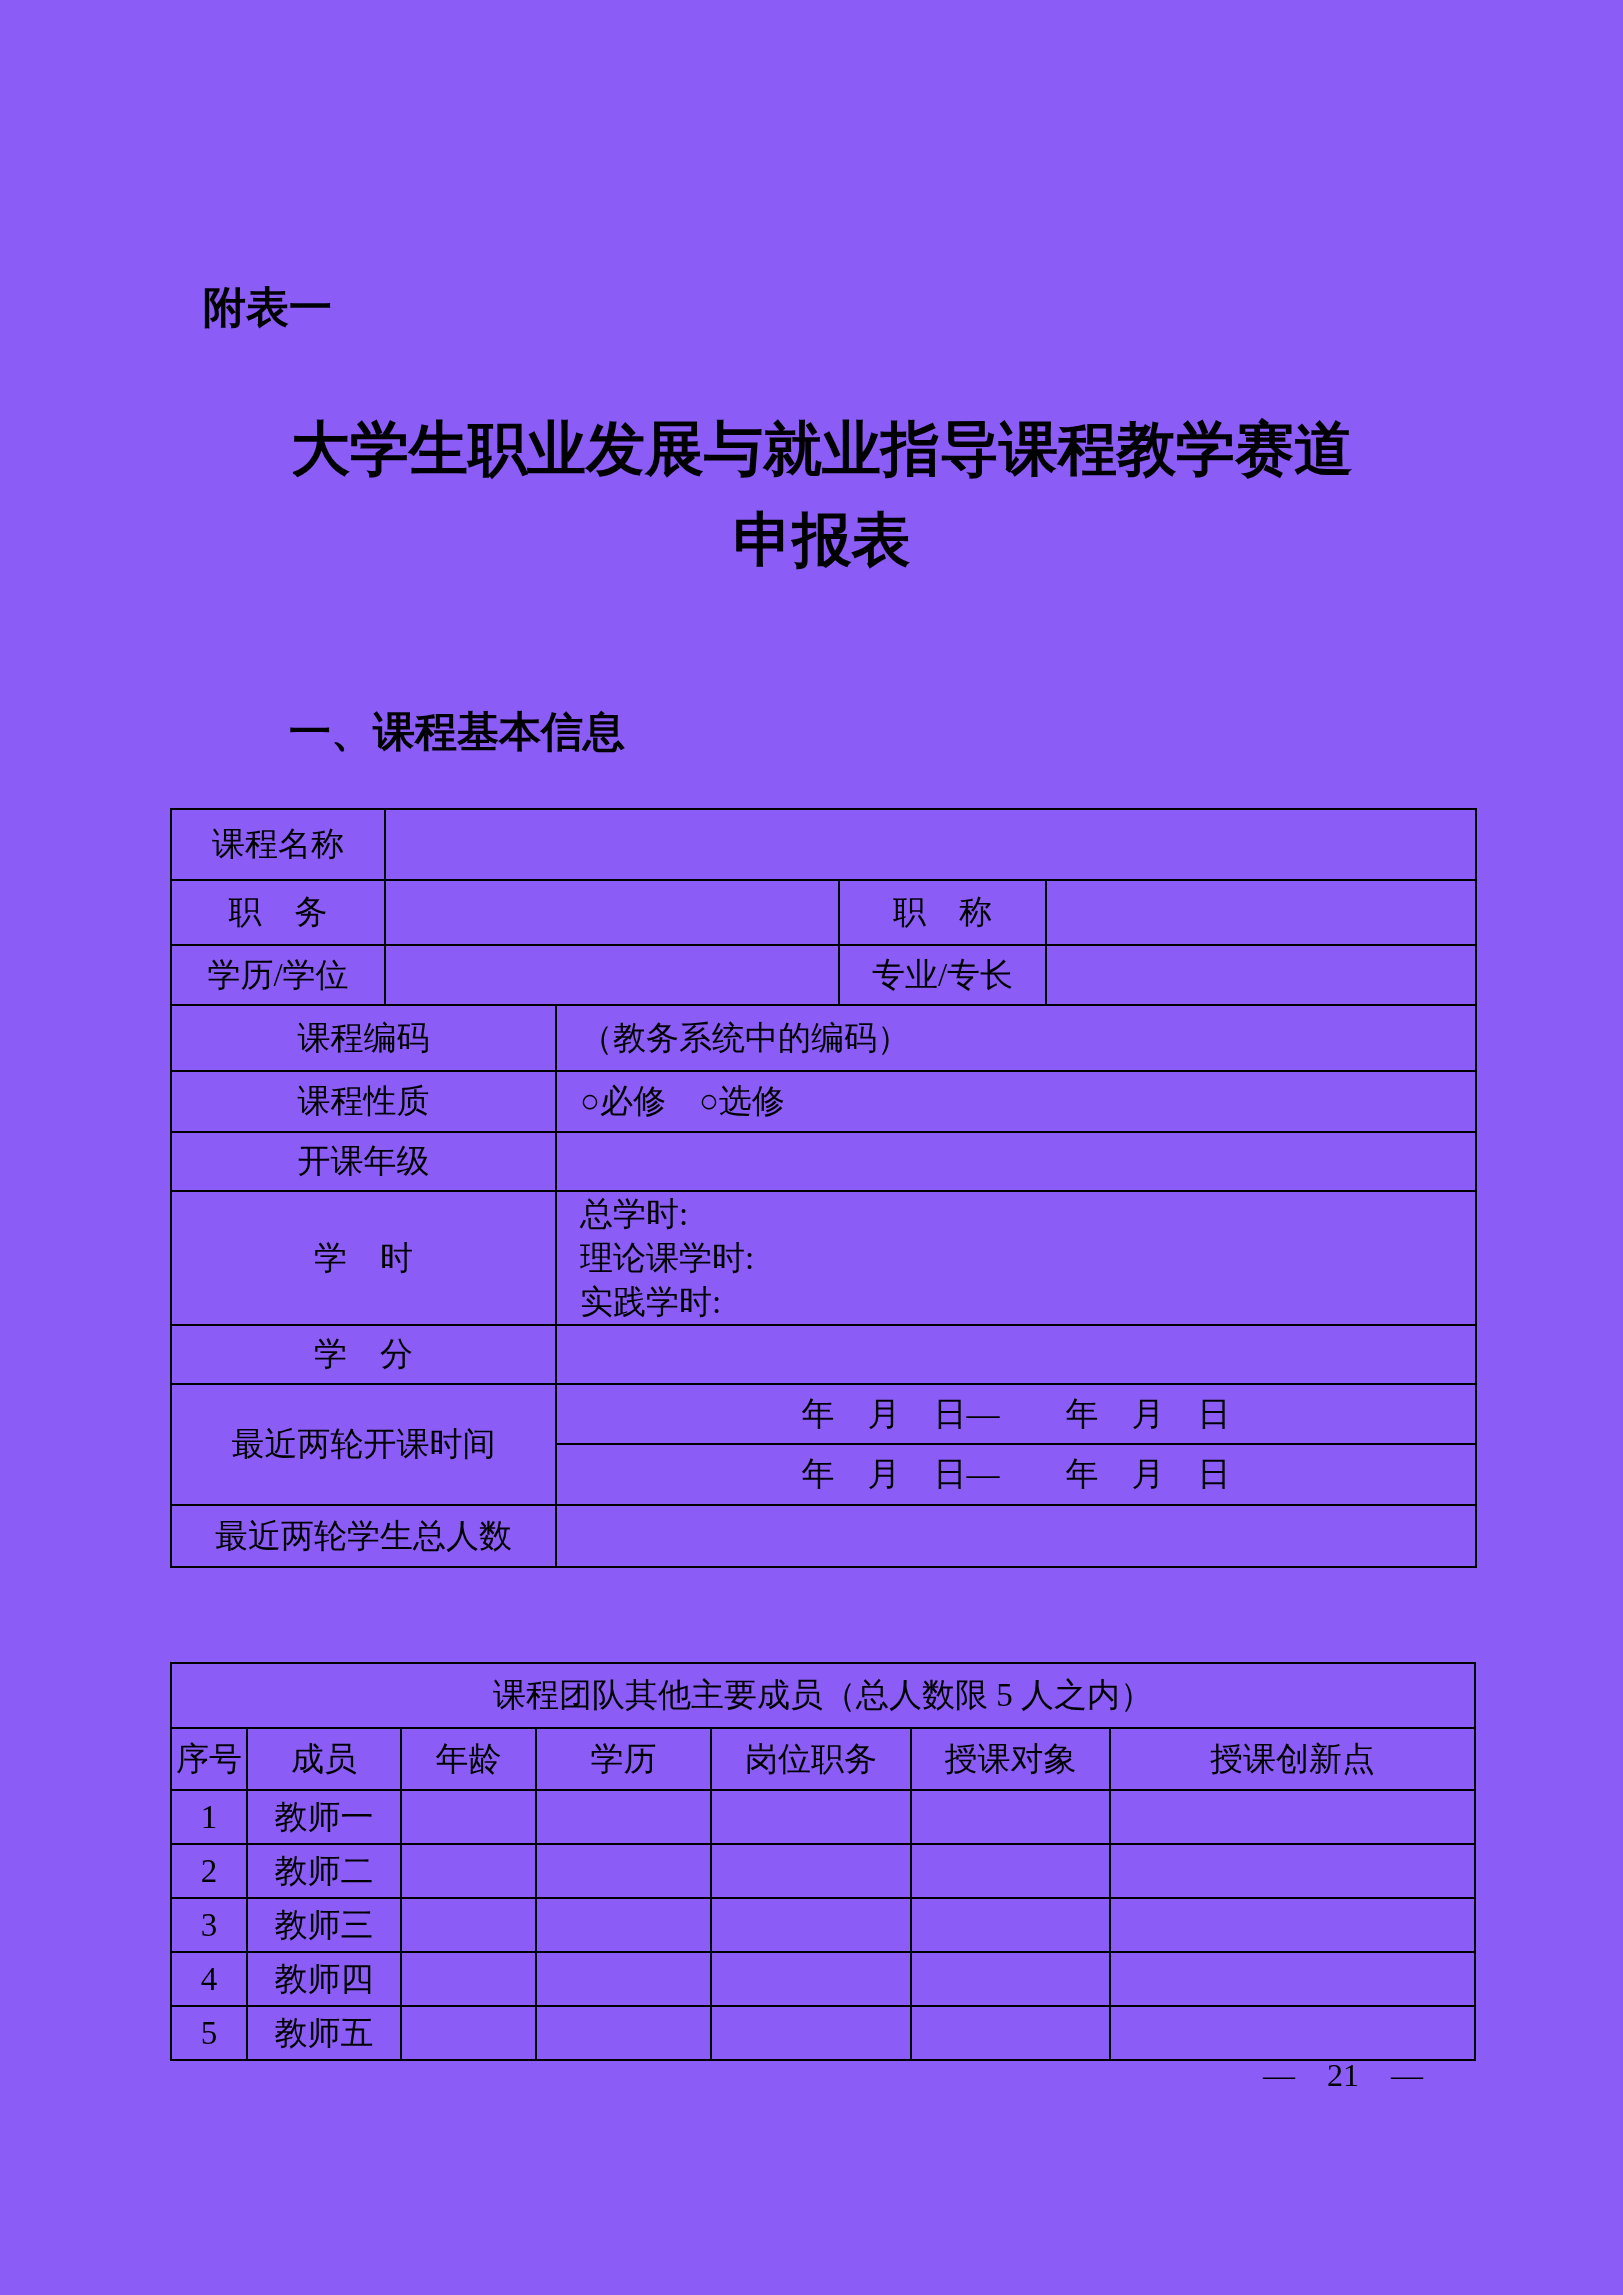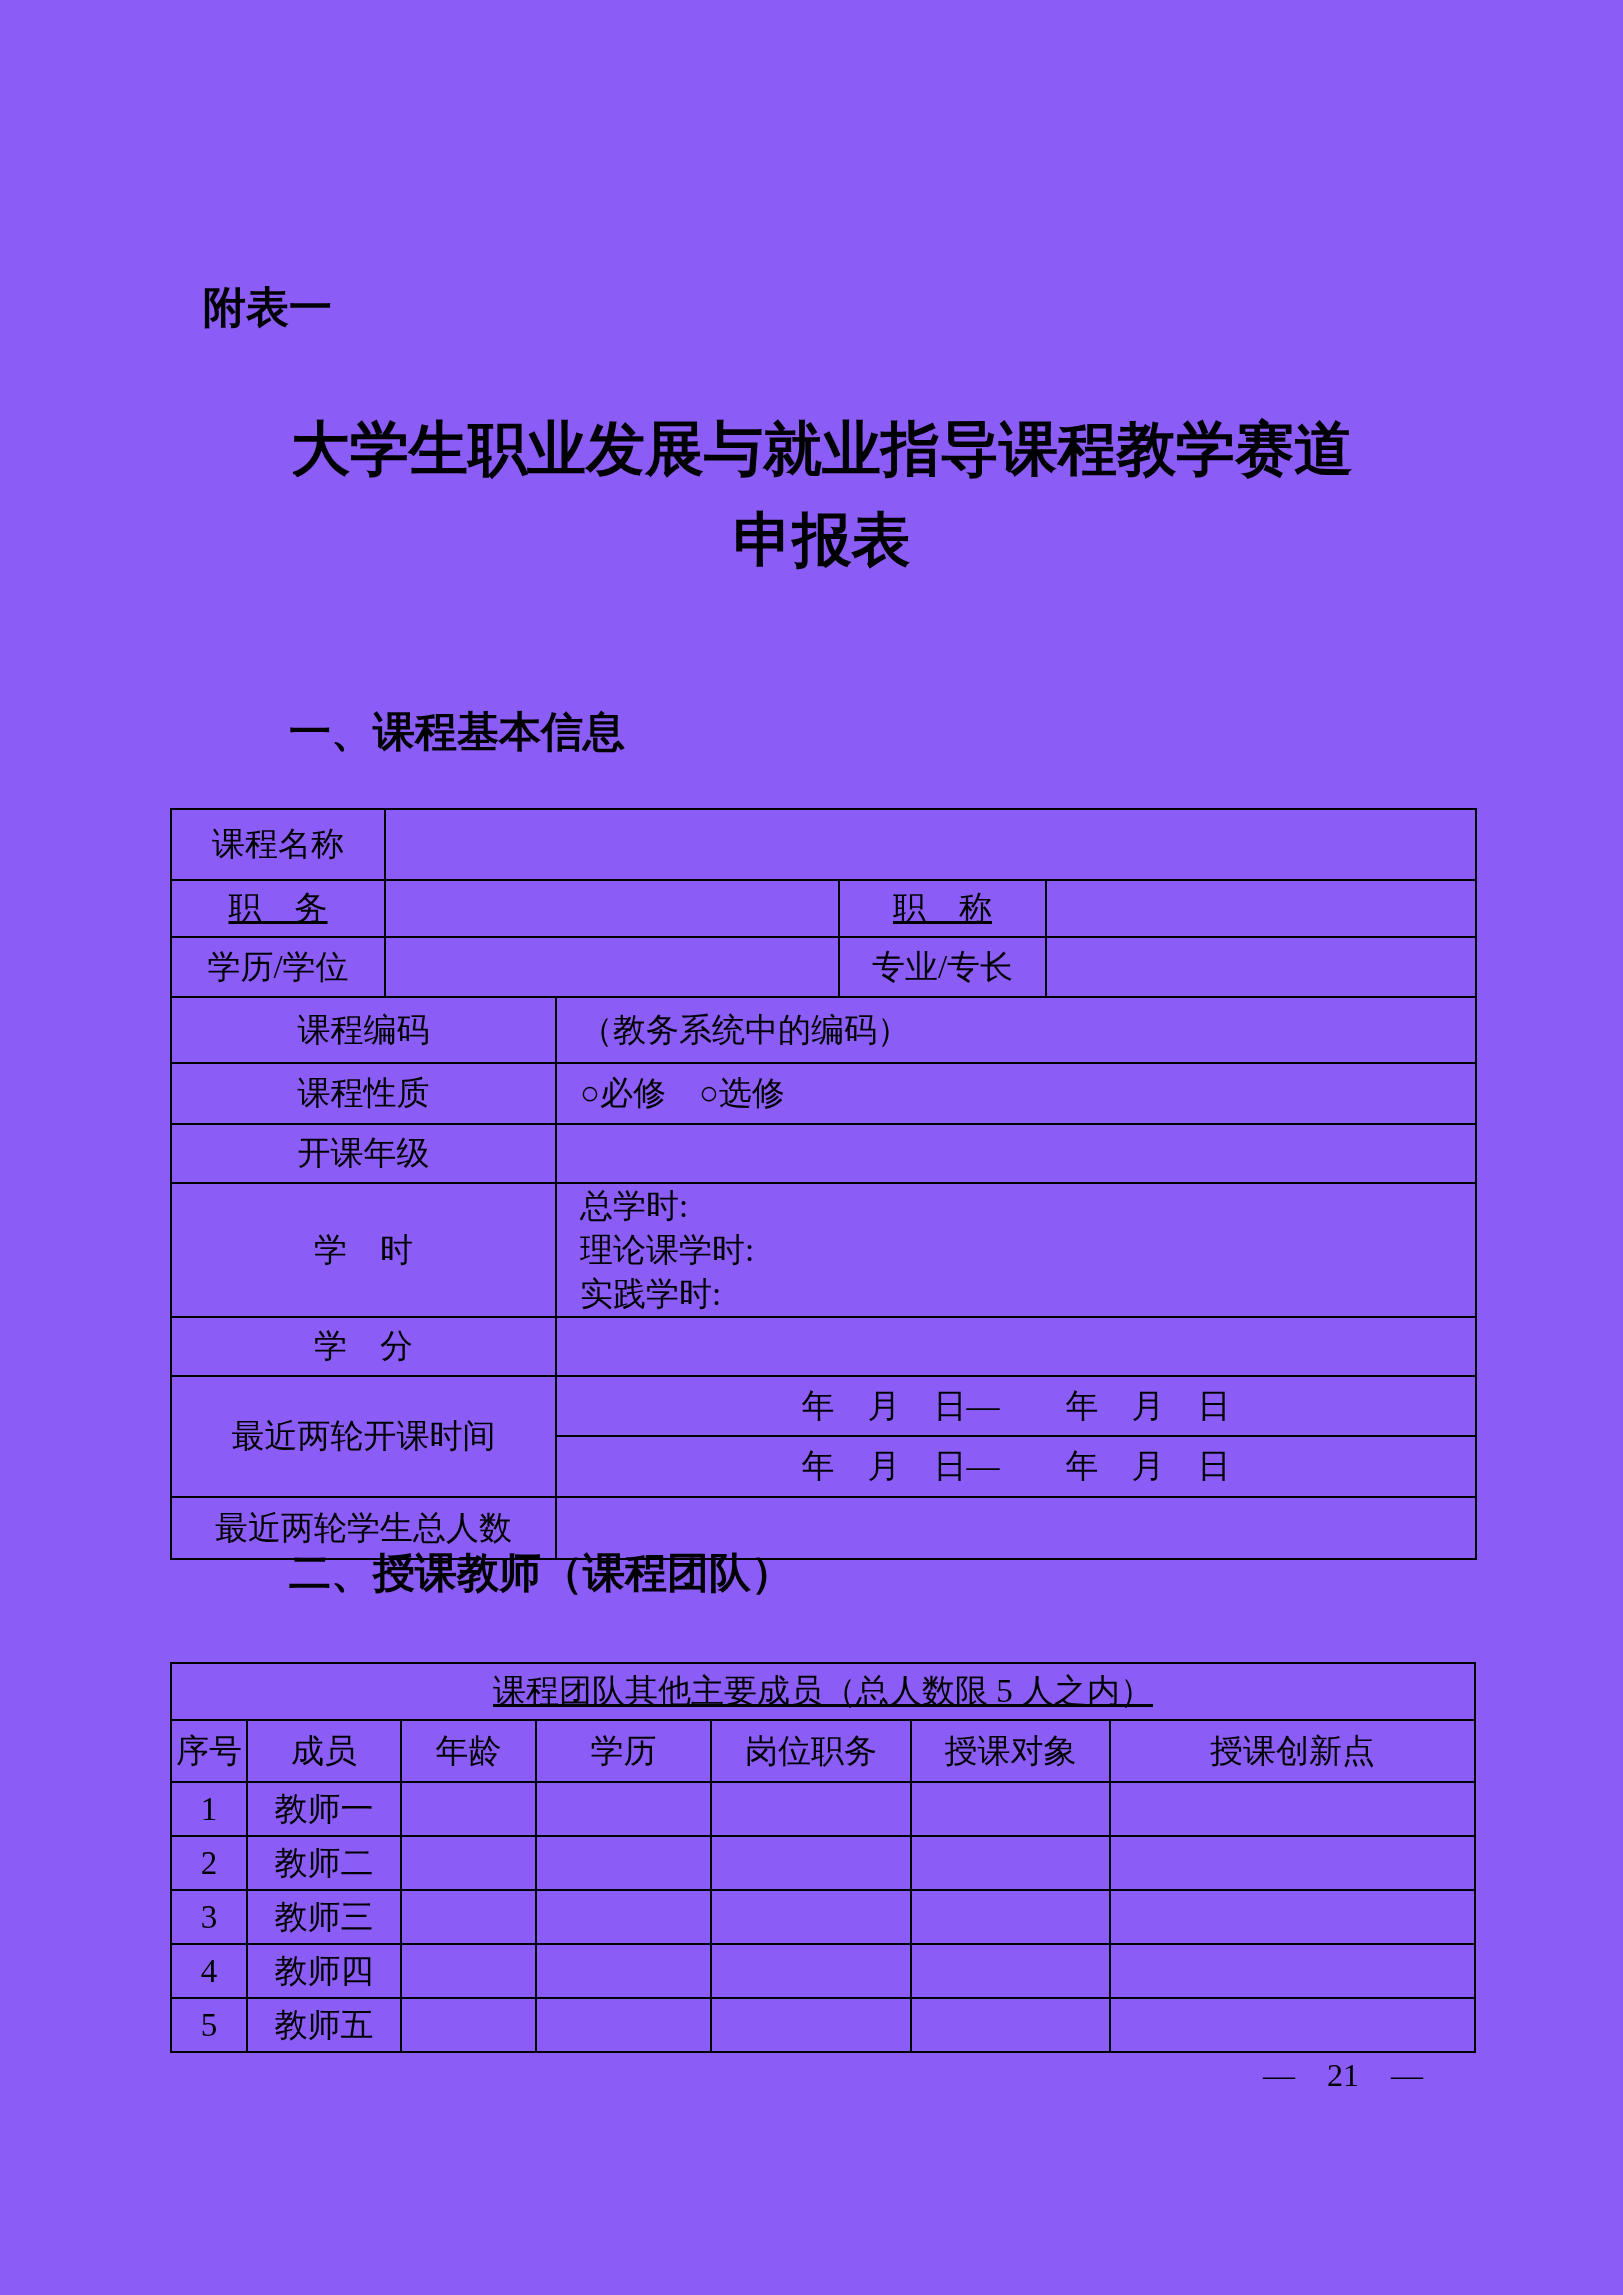--- a/index.html
+++ b/index.html
@@ -54,21 +54,21 @@
     font-size: 33px;
     text-align: center;
     vertical-align: middle;
     padding: 0;
     overflow: hidden;
     font-family: "Liberation Serif", serif;
   }
   .val-left { text-align: left; padding-left: 23px; }
   .hours-line { line-height: 44px; text-align: left; }
   tr.h138 { height: 71px; }
-  tr.h128 { height: 57px; text-decoration: underline; }
+  tr.h128 { height: 65px; }
   tr.h118 { height: 60px; }
   tr.h130 { height: 66px; }
   tr.h119 { height: 61px; }
   tr.h115 { height: 59px; }
   tr.h260 { height: 133px; }
   tr.h116 { height: 59px; }
   tr.h122 { height: 62px; }
   tr.h106 { height: 54px; }
   .page-number {
     position: absolute;
@@ -148,21 +148,20 @@
     <tr class="h119">
       <td colspan="3">年　月　日—　　年　月　日</td>
     </tr>
     <tr class="h122">
       <td colspan="2">最近两轮学生总人数</td>
       <td colspan="3"></td>
     </tr>
   </tbody>
     </table>
 
-  <div class="sec-heading sec2">二、授课教师（课程团队）</div>
 
   <table class="t2">
     <colgroup>
       <col style="width:76px">
       <col style="width:154px">
       <col style="width:135px">
       <col style="width:175px">
       <col style="width:200px">
       <col style="width:199px">
       <col style="width:365px">

